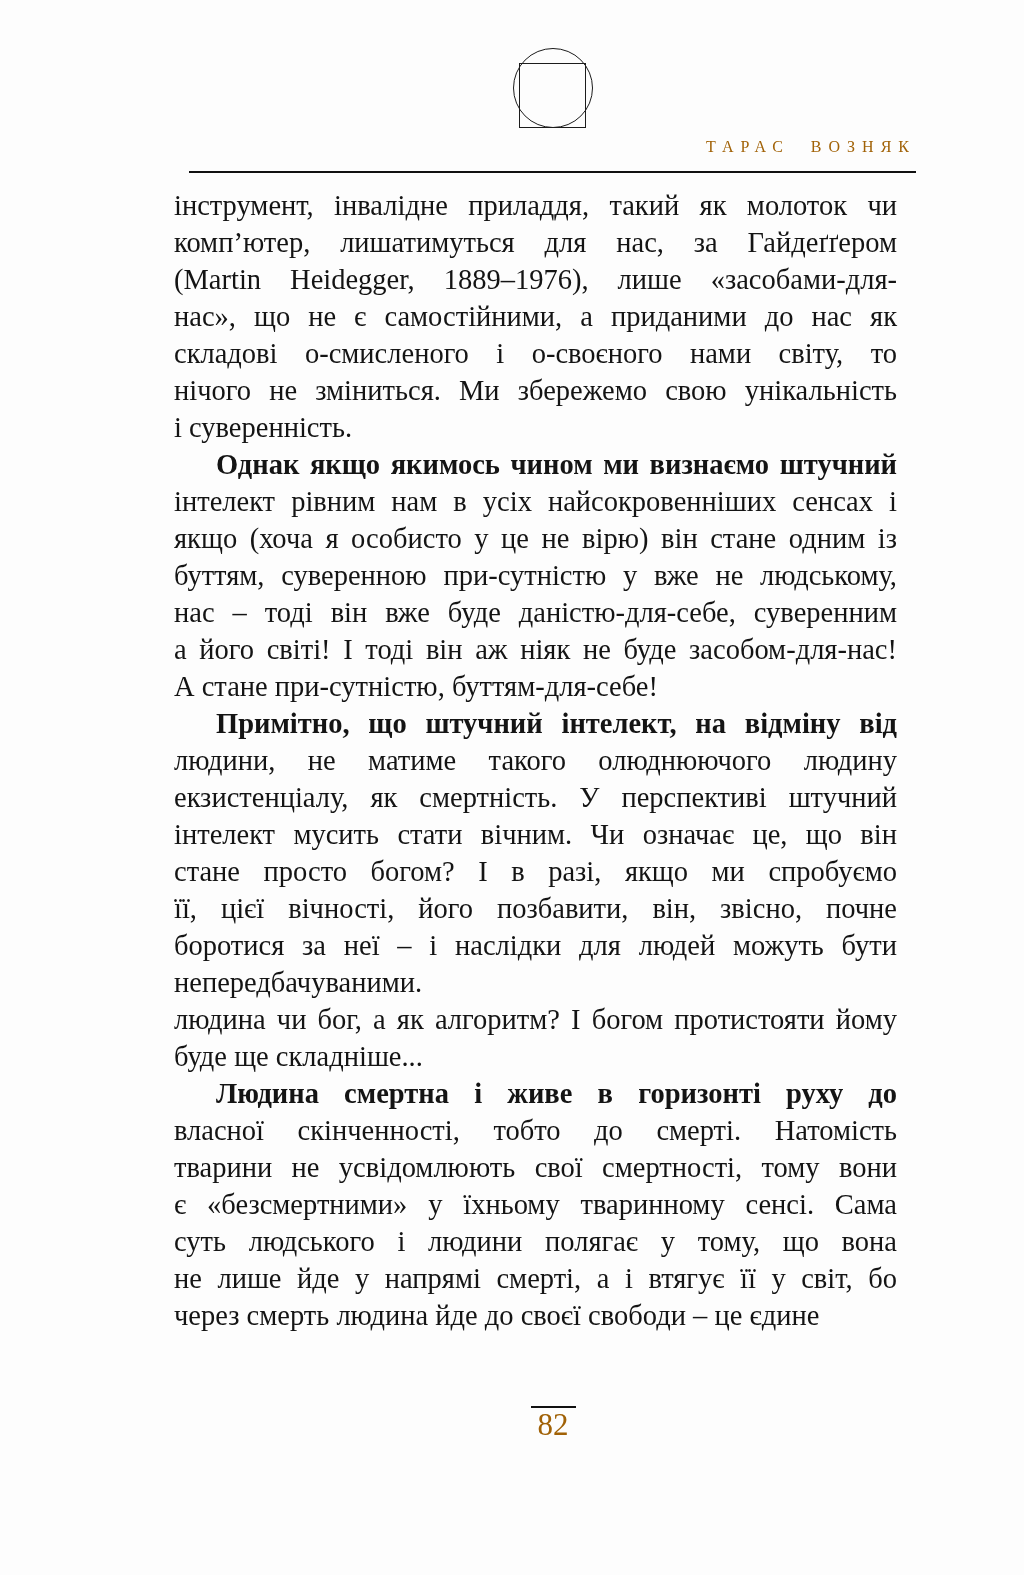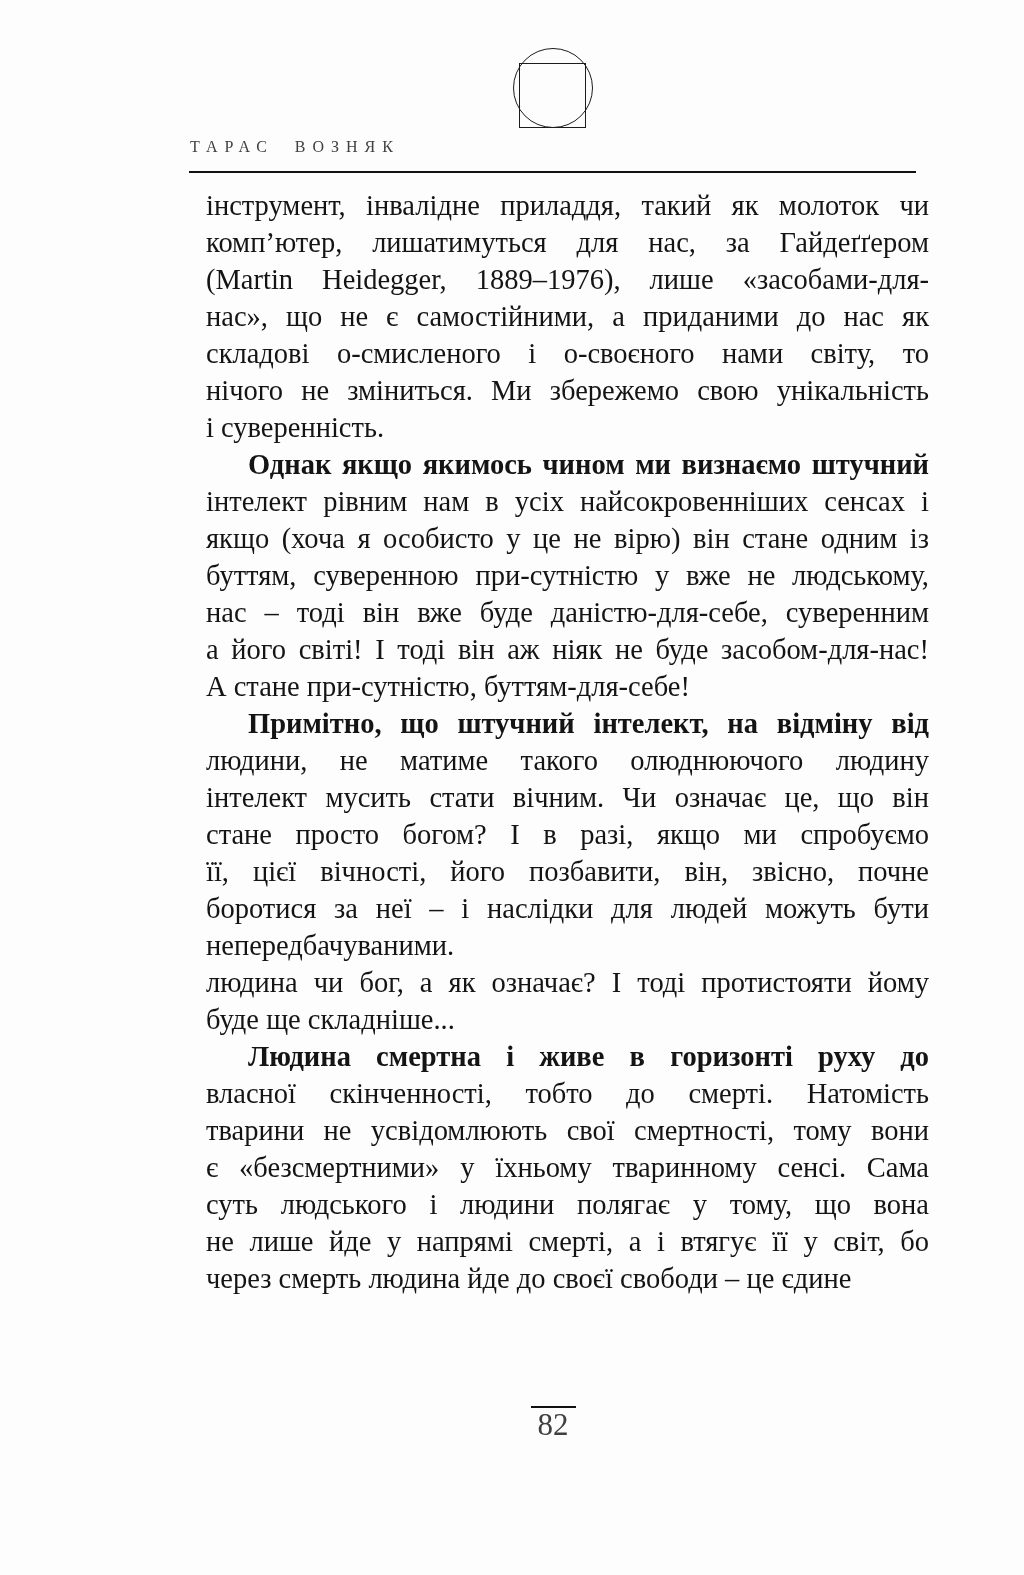--- a/index.html
+++ b/index.html
@@ -37,38 +37,38 @@
     width: 67px;
     height: 65px;
     border: 1.5px solid #1c1c1c;
   }
   
   .running-head {
     position: absolute;
     left: 190px;
     top: 138px;
     width: 726px;
-    text-align: left;
+    text-align: right;
     font-size: 16px;
     letter-spacing: 7px;
     word-spacing: 10px;
-    color: #404040;
+    color: #a16207;
   }
   .head-rule {
     position: absolute;
     left: 189px;
     top: 171px;
     width: 727px;
     height: 0;
     border-top: 2px solid #111;
   }
   
   .body-text {
     position: absolute;
-    left: 206px;
+    left: 174px;
     top: 187px;
     width: 723px;
     font-size: 28.5px;
   }
   .line {
     text-align: justify;
     text-align-last: justify;
     line-height: 37px;
     white-space: normal;
   }
@@ -87,21 +87,21 @@
     top: 1406px;
     width: 726px;
     text-align: center;
   }
   .folio .pagenum {
     display: inline-block;
     border-top: 2px solid #111;
     padding: 1px 7px 0 7px;
     font-size: 31px;
     line-height: 32px;
-    color: #404040;
+    color: #a16207;
   }
 </style>
 </head>
 <body>
 
 <div class="page">
 
   <div class="logo">
     <div class="circle"></div>
     <div class="square"></div>
@@ -126,28 +126,29 @@
         <div class="line">інтелект рівним нам в усіх найсокровенніших сенсах і</div>
         <div class="line">якщо (хоча я особисто у це не вірю) він стане одним із</div>
         <div class="line">буттям, суверенною при-сутністю у вже не людському,</div>
         <div class="line">нас – тоді він вже буде даністю-для-себе, суверенним</div>
         <div class="line">а його світі! І тоді він аж ніяк не буде засобом-для-нас!</div>
         <div class="line last">А стане при-сутністю, буттям-для-себе!</div>
       </div>
       <div class="paragraph">
         <div class="line first-indent">Примітно, що штучний інтелект, на відміну від</div>
         <div class="line">людини, не матиме такого олюднюючого людину</div>
+        <div class="line">екзистенціалу, як смертність. У перспективі штучний</div>
         <div class="line">інтелект мусить стати вічним. Чи означає це, що він</div>
         <div class="line">стане просто богом? І в разі, якщо ми спробуємо</div>
         <div class="line">її, цієї вічності, його позбавити, він, звісно, почне</div>
         <div class="line">боротися за неї – і наслідки для людей можуть бути</div>
         <div class="line last">непередбачуваними.</div>
       </div>
       <div class="paragraph">
-        <div class="line">людина чи бог, а як означає? І тоді протистояти йому</div>
+        <div class="line">людина чи бог, а як алгоритм? І богом протистояти йому</div>
         <div class="line last">буде ще складніше...</div>
       </div>
       <div class="paragraph">
         <div class="line first-indent">Людина смертна і живе в горизонті руху до</div>
         <div class="line">власної скінченності, тобто до смерті. Натомість</div>
         <div class="line">тварини не усвідомлюють свої смертності, тому вони</div>
         <div class="line">є «безсмертними» у їхньому тваринному сенсі. Сама</div>
         <div class="line">суть людського і людини полягає у тому, що вона</div>
         <div class="line">не лише йде у напрямі смерті, а і втягує її у світ, бо</div>
         <div class="line last">через смерть людина йде до своєї свободи – це єдине</div>

